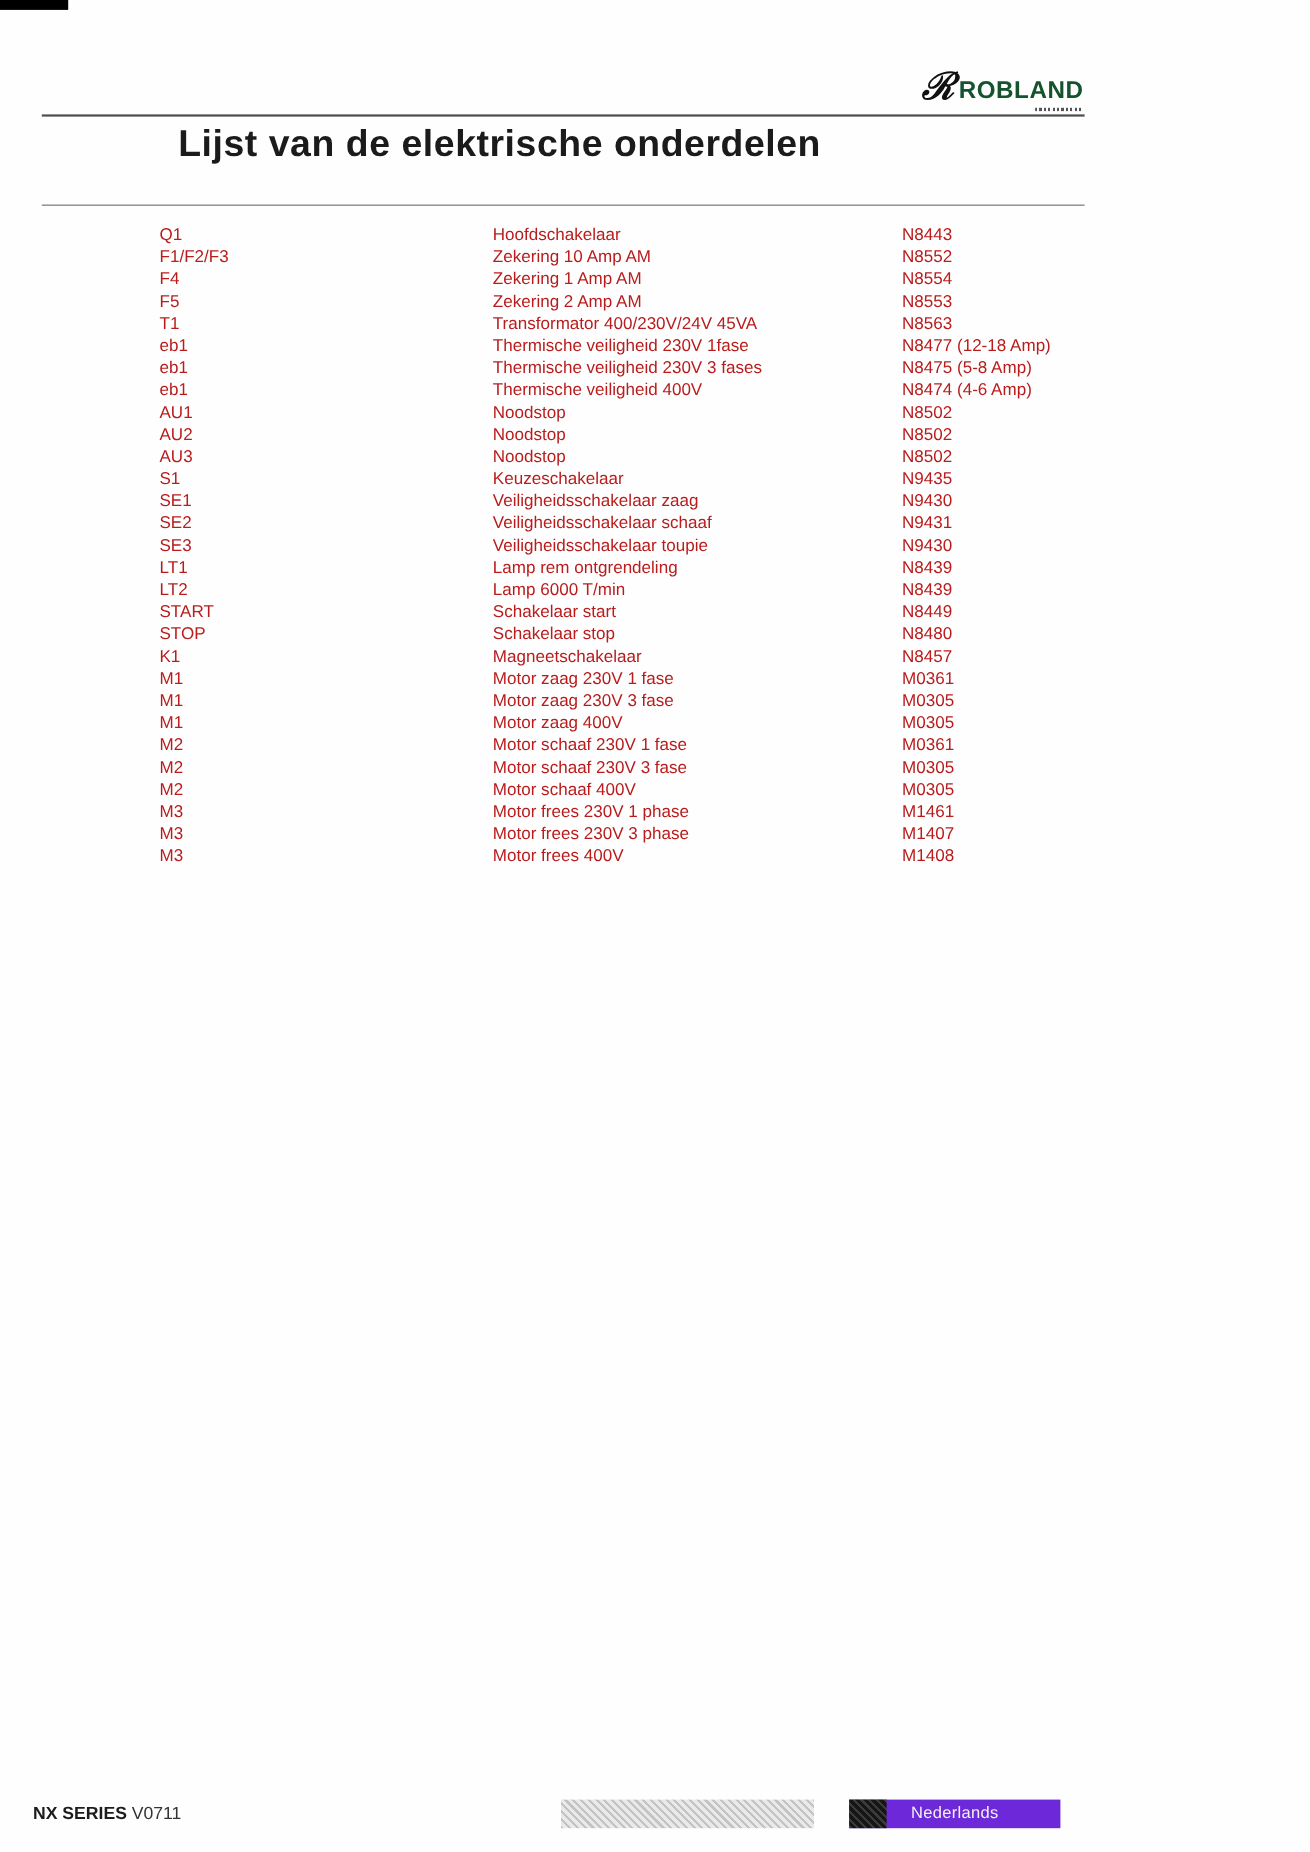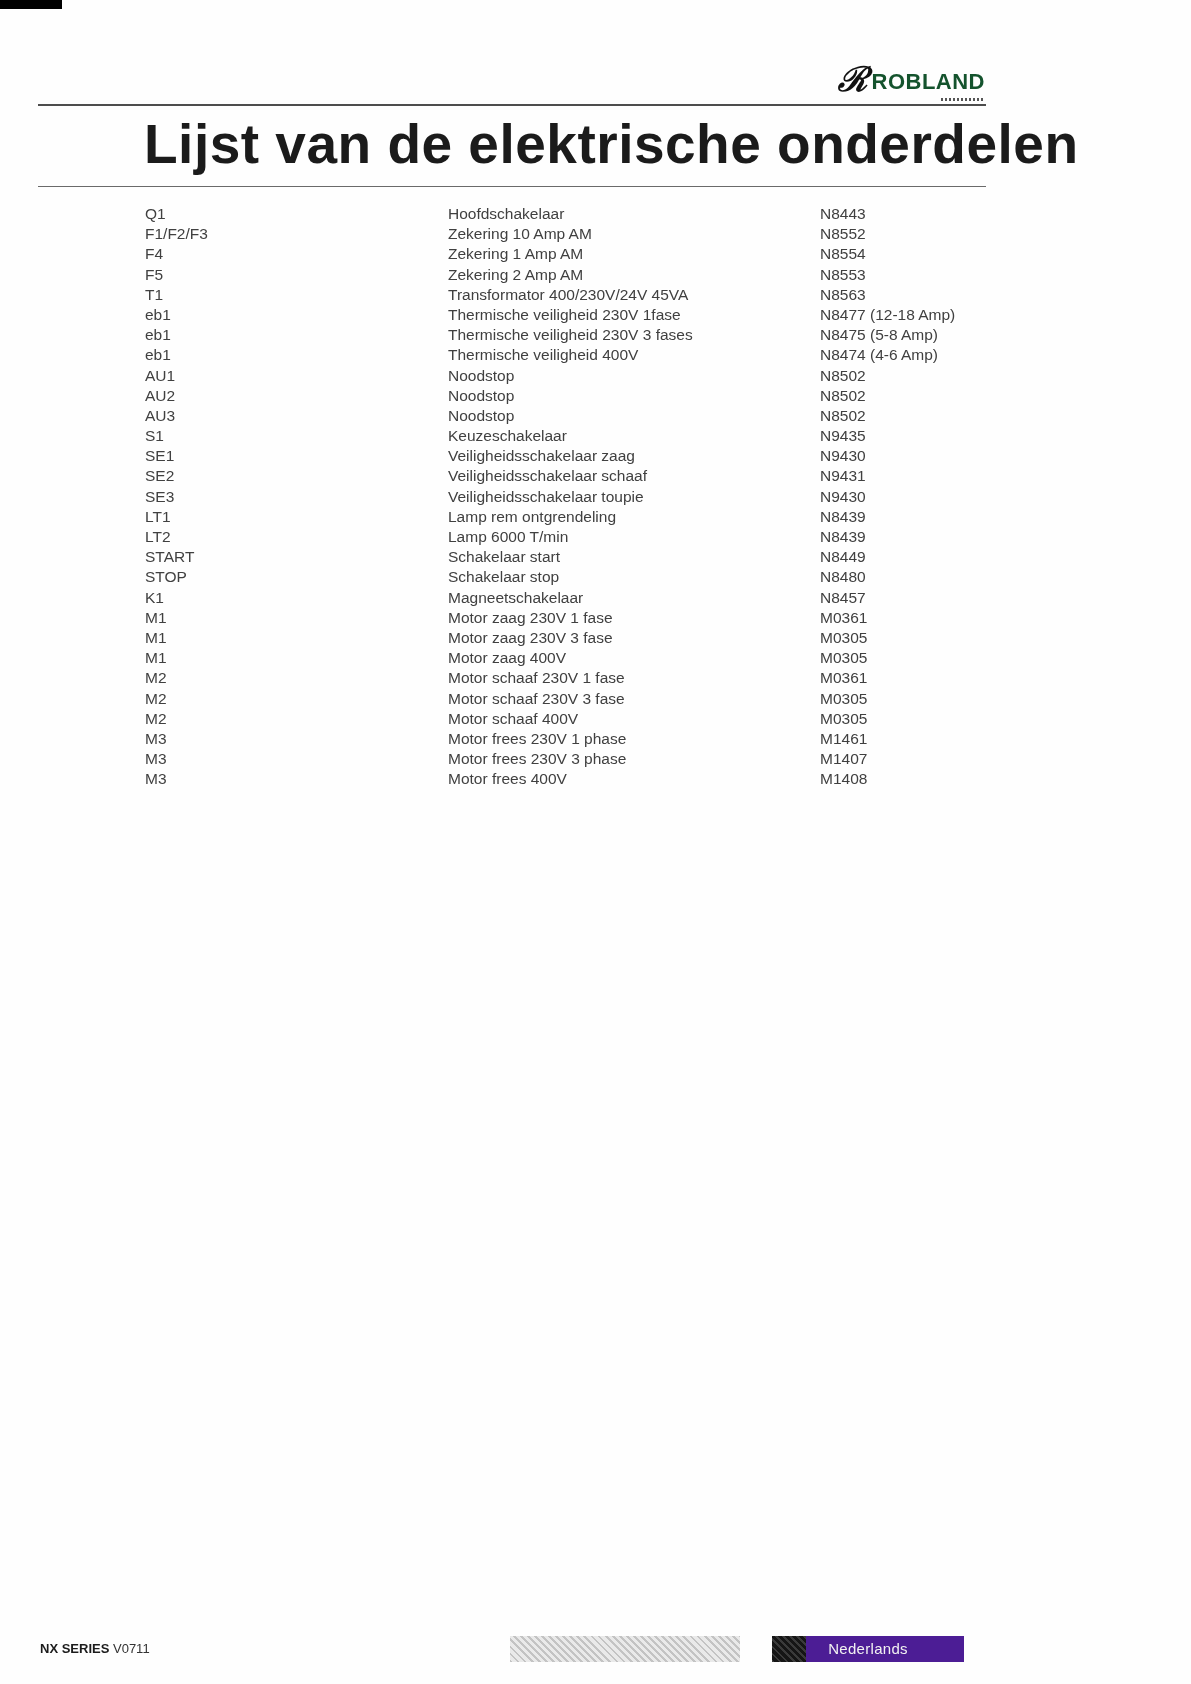--- a/index.html
+++ b/index.html
@@ -70,55 +70,55 @@
     top: 104px;
     border-top: 2px solid #4d4d4d;
   }
   .rule-title {
     top: 186px;
     border-top: 1.5px solid #6a6a6a;
   }
 
   .title {
     position: absolute;
-    left: 144px;
+    left: 162px;
     top: 112px;
     margin: 0;
-    font-size: 55px;
+    font-size: 34px;
     font-weight: bold;
     letter-spacing: 0.5px;
     color: #1b1b1b;
     white-space: nowrap;
   }
 
   
   .table {
     position: absolute;
     left: 145px;
     top: 204px;
     width: 900px;
   }
   .row {
     display: flex;
     height: 20.2px;
     line-height: 20.2px;
     font-size: 15.5px;
-    color: #404040;
+    color: #b91c1c;
     white-space: nowrap;
   }
   .cell.code { width: 265px; flex: 0 0 auto; }
   .cell.desc { width: 340px; flex: 0 0 auto; margin-left: 38px; }
   .cell.part { flex: 1 1 auto; margin-left: 32px; }
 
   
   .footer-series {
     position: absolute;
-    left: 40px;
+    left: 30px;
     top: 1641px;
-    font-size: 13px;
+    font-size: 16px;
     color: #1c1c1c;
     white-space: nowrap;
   }
   .footer-series .series-name { font-weight: bold; }
   .footer-series .series-version { font-weight: normal; color: #333; }
 
   .footer-hatch {
     position: absolute;
     left: 510px;
     top: 1636px;
@@ -127,21 +127,21 @@
     background: repeating-linear-gradient(45deg, #b9b9b9 0 2px, #e6e6e6 2px 5px);
     opacity: 0.85;
   }
 
   .language-badge {
     position: absolute;
     left: 772px;
     top: 1636px;
     width: 192px;
     height: 26px;
-    background: #4c1d95;
+    background: #6d28d9;
     color: #f2f2f2;
     font-size: 15px;
     line-height: 26px;
     text-align: center;
     letter-spacing: 0.3px;
   }
   .language-badge::before {
     content: "";
     position: absolute;
     left: 0;

